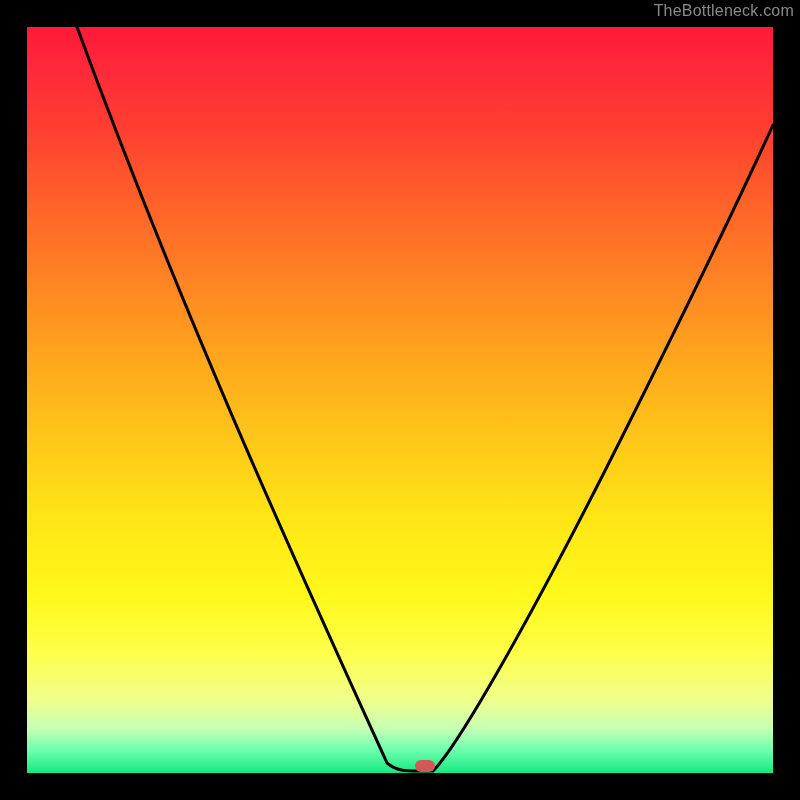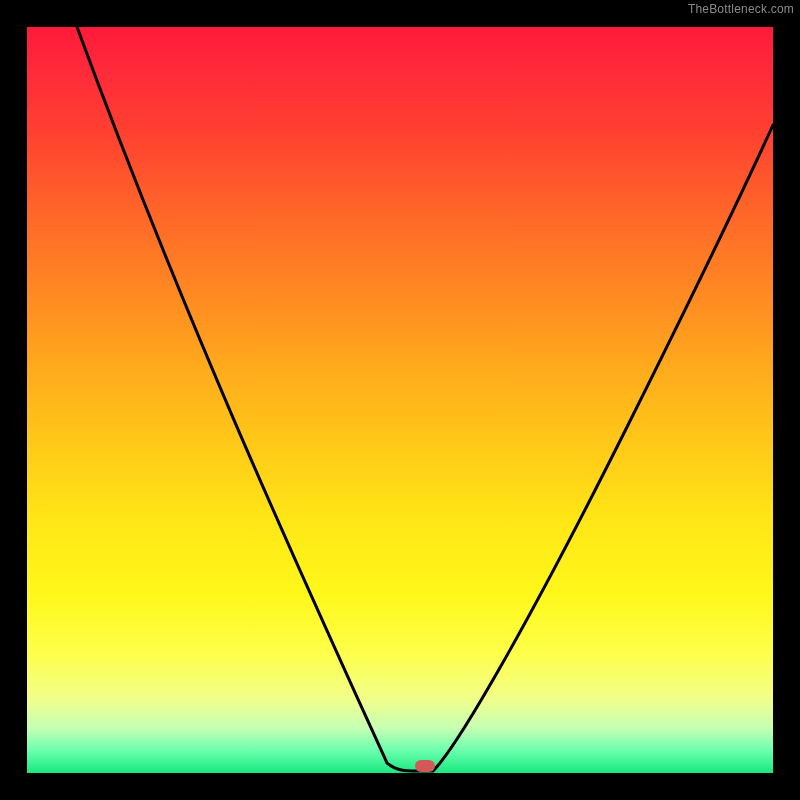--- a/index.html
+++ b/index.html
@@ -64,21 +64,21 @@
     height: 12px;
     background: #d15a58;
     border-radius: 6px;
     transform: translate(-50%, -50%);
   }
   .watermark {
     position: absolute;
     top: 2px;
     right: 6px;
     color: #8a8a8a;
-    font-size: 12px;
+    font-size: 16px;
     font-weight: 500;
     letter-spacing: 0.2px;
   }
 </style>
 </head>
 <body>
 
 <div class="frame">
 
   <div class="plot-area">

